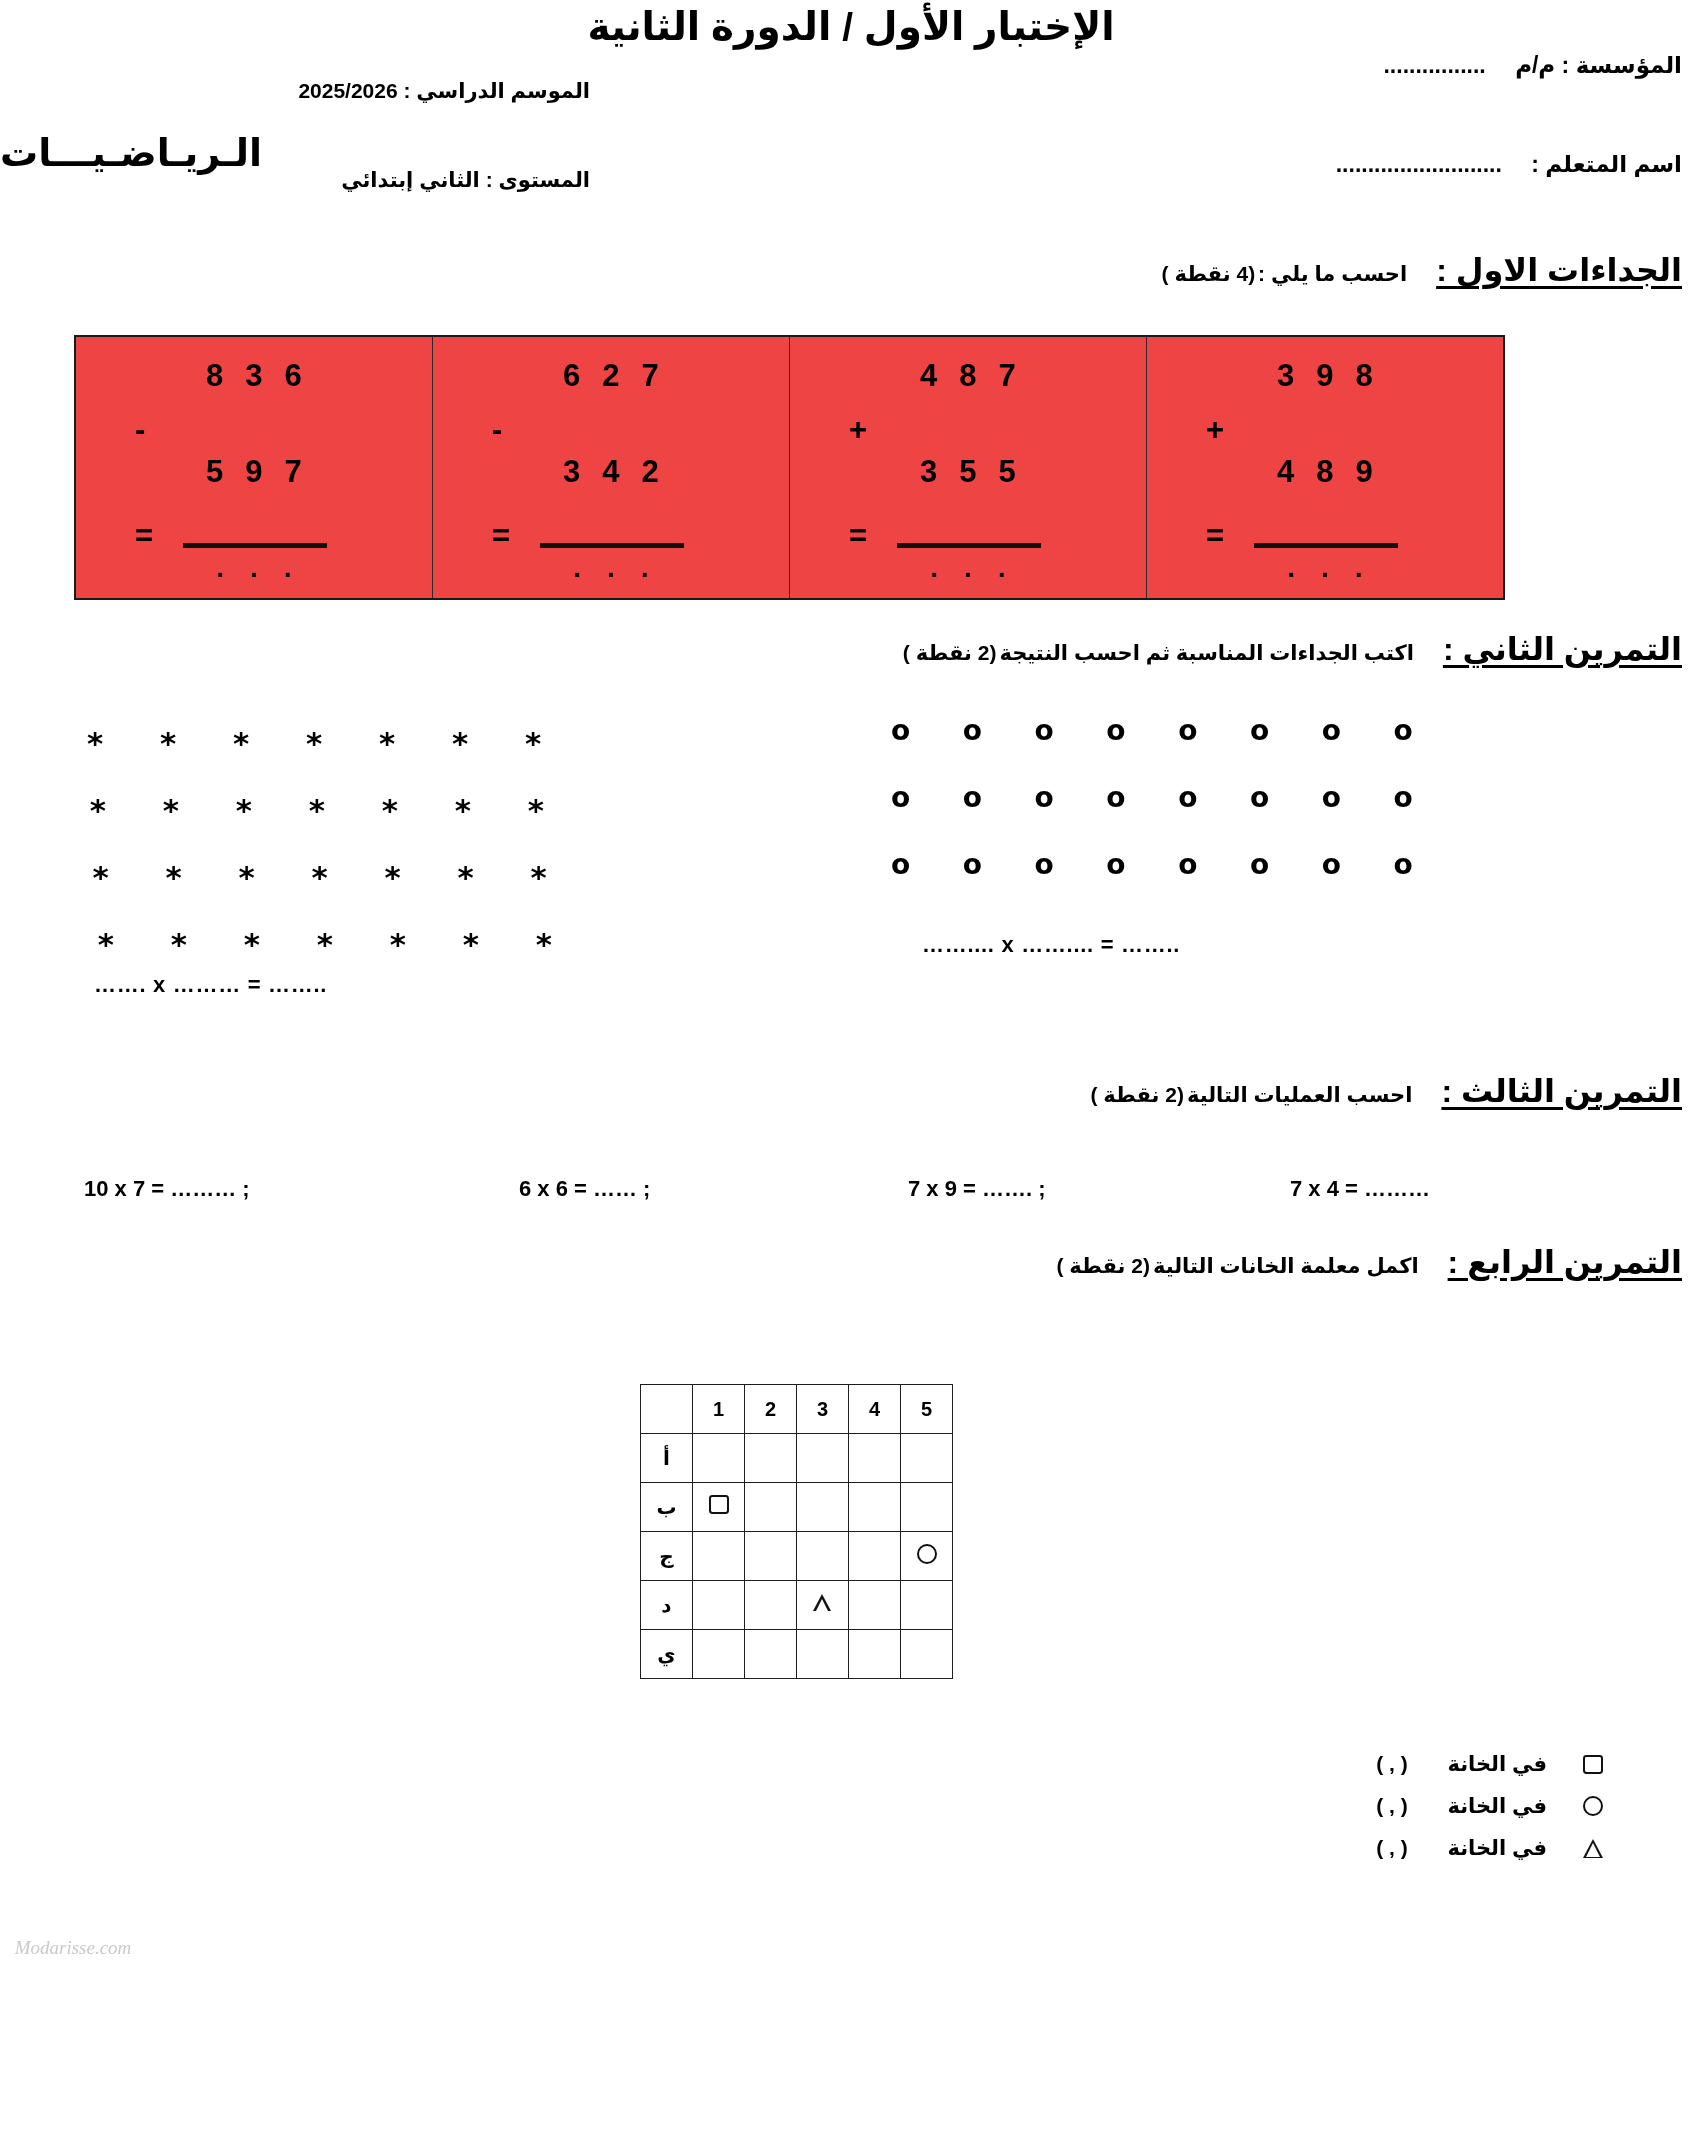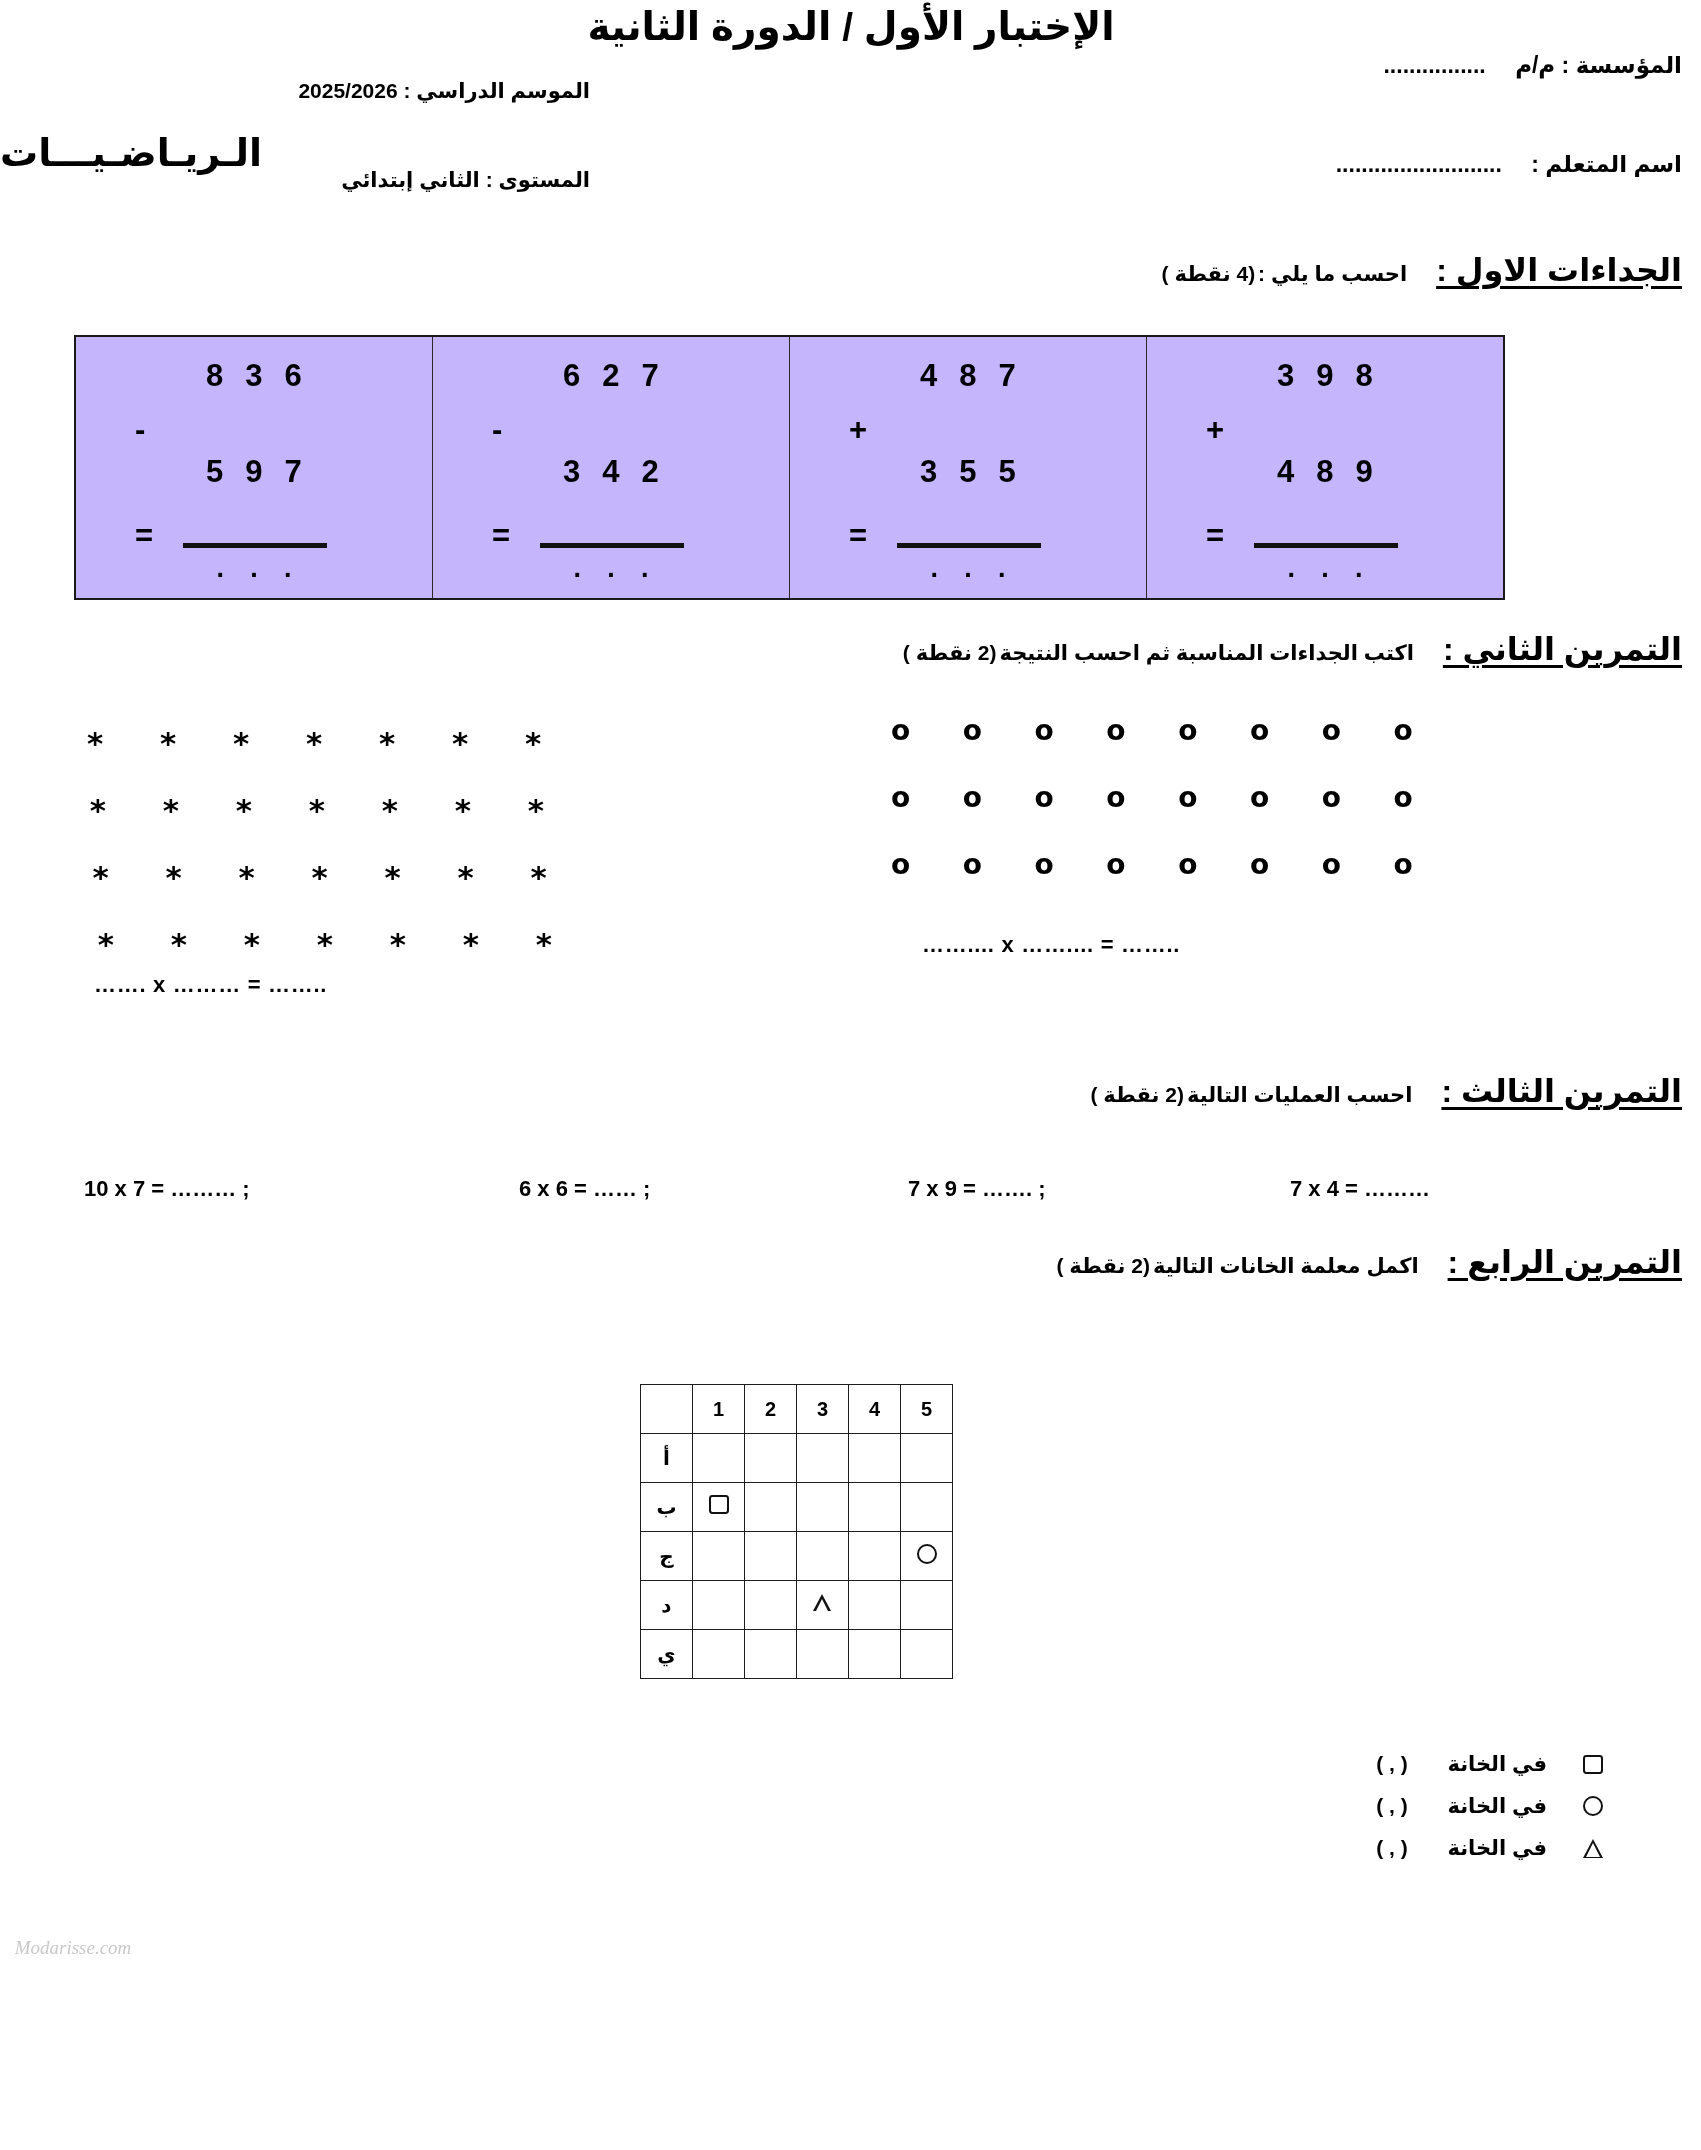--- a/index.html
+++ b/index.html
@@ -76,21 +76,21 @@
   .ex-pts { font-size: 21px; font-weight: bold; }
 
   
   .ops-wrap {
     position: absolute;
     top: 335px;
     left: 74px;
     width: 1431px;
     height: 265px;
     border: 2px solid #1a1a1a;
-    background: #c4b5fd;
+    background: #ef4444;
     display: flex;
     direction: ltr;
   }
   .op-cell {
     flex: 1 1 0;
     border-left: 1.3px solid #2a2a2a;
     position: relative;
   }
   .op-cell:first-child { border-left: none; }
 

